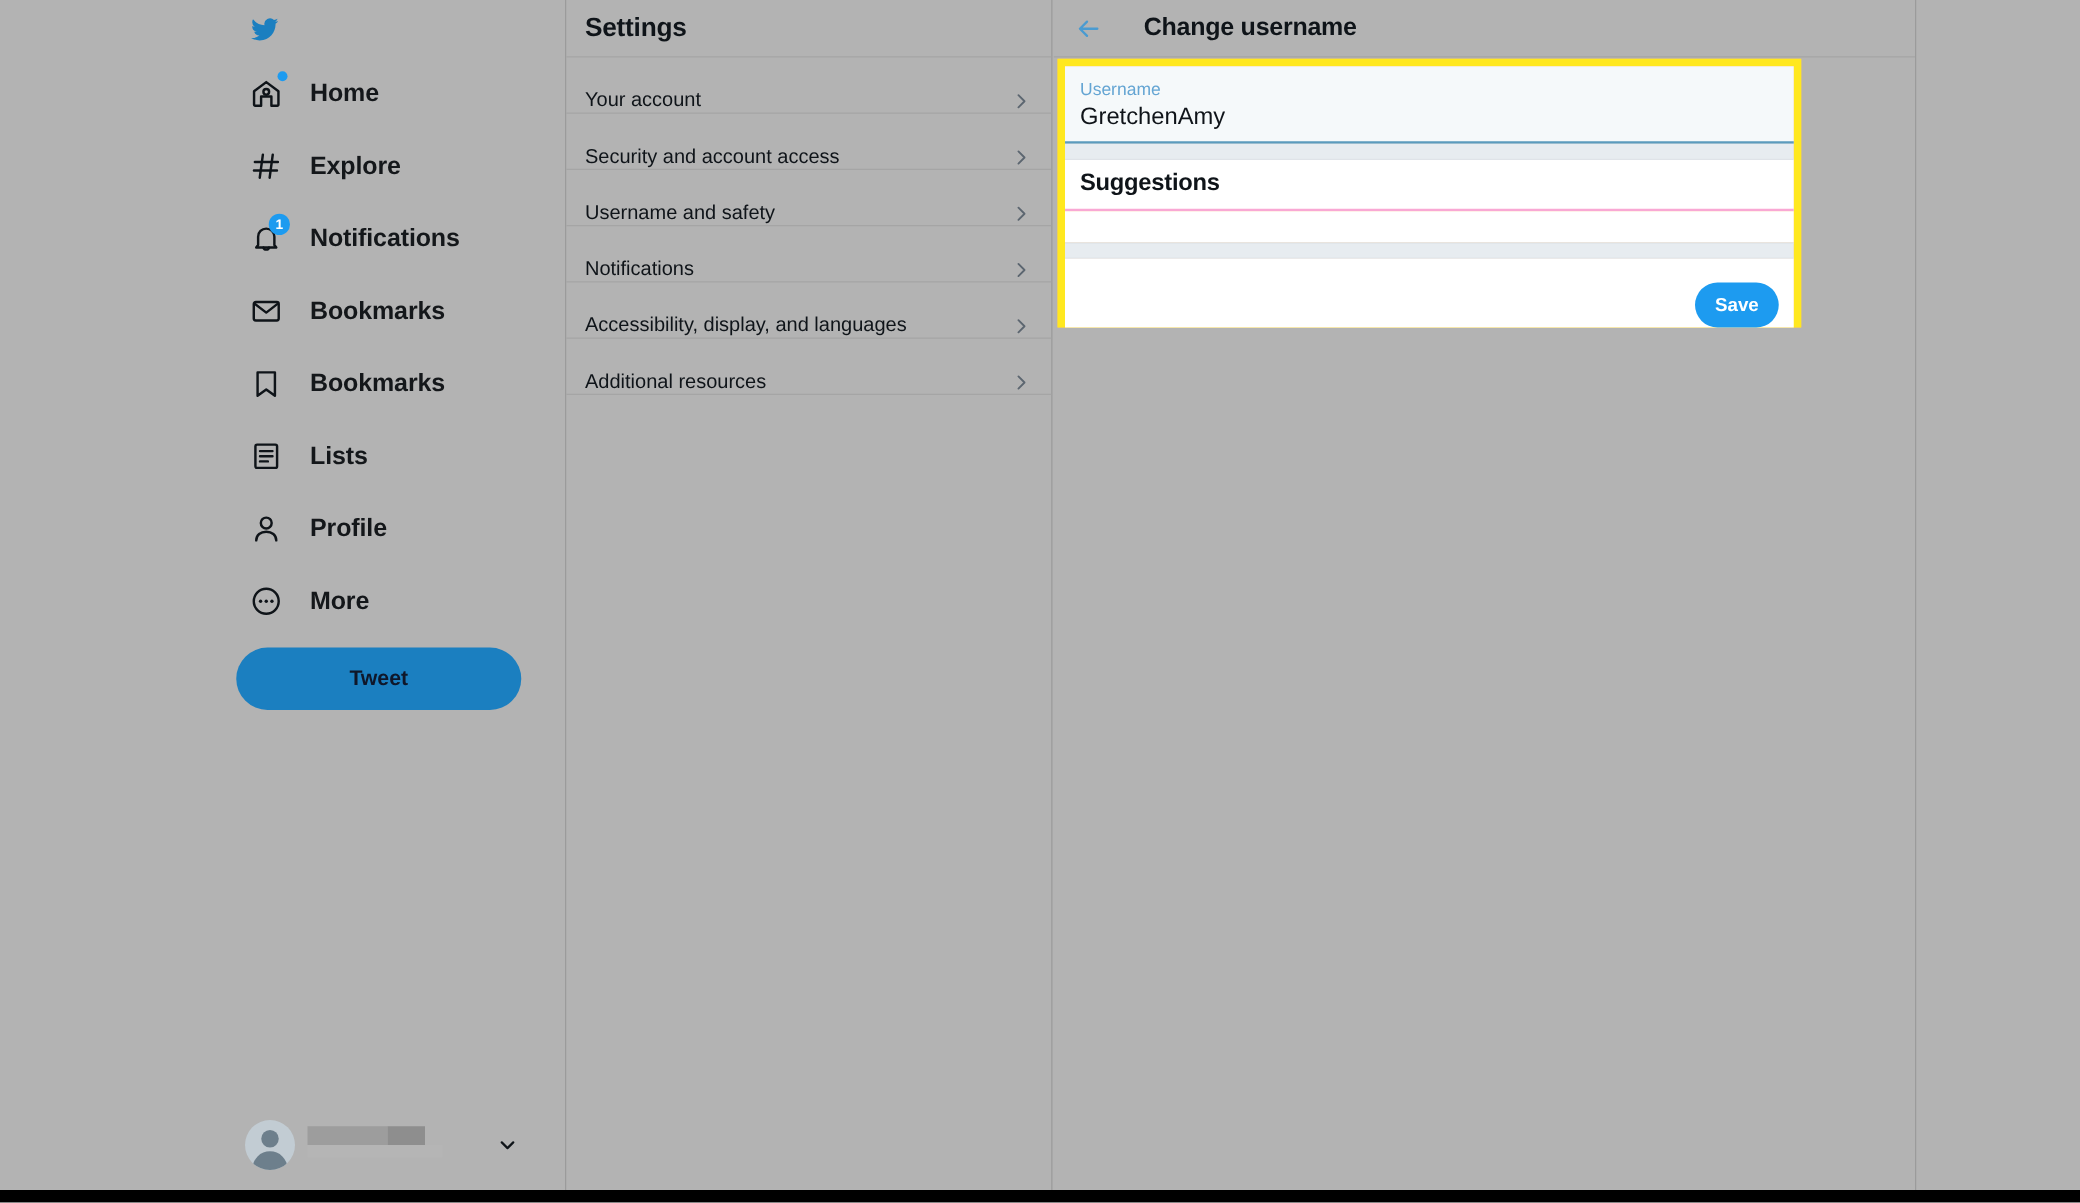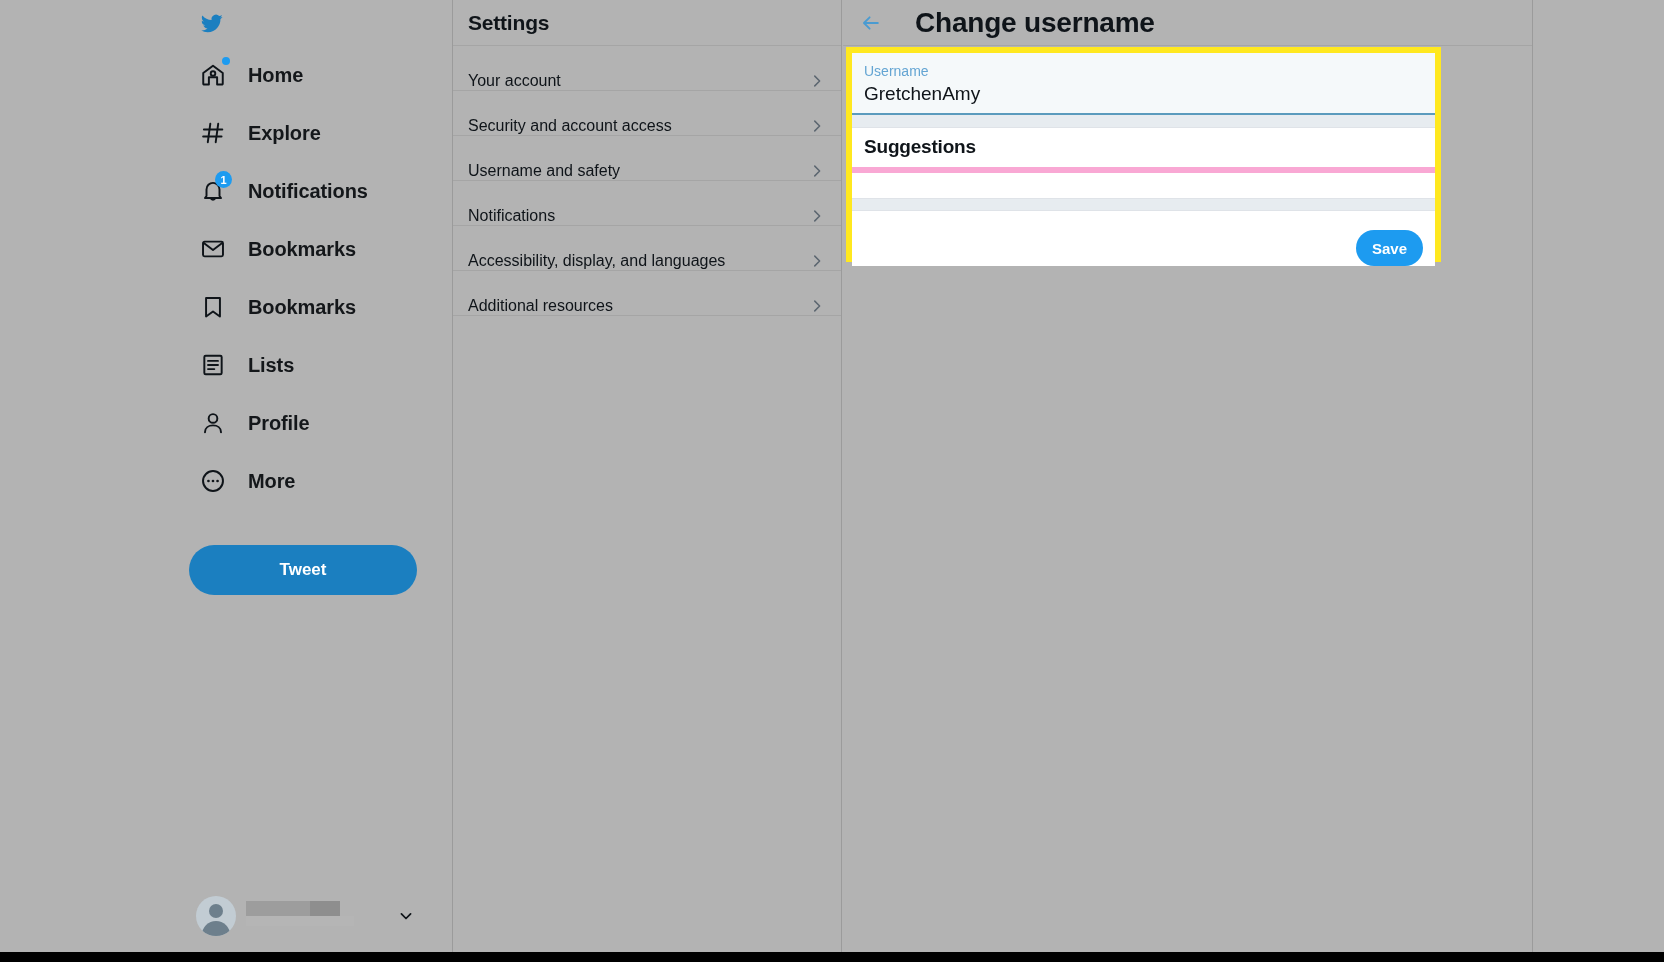--- a/index.html
+++ b/index.html
@@ -95,27 +95,27 @@
     font-size: 11px;
     font-weight: bold;
     display: flex;
     align-items: center;
     justify-content: center;
     box-sizing: border-box;
     padding: 0 4px;
   }
 
   .tweet-button {
-    margin-top: 35px;
+    margin-top: 8px;
     margin-left: 1px;
     width: 228px;
     height: 50px;
     border-radius: 25px;
     background: #1b7fc0;
-    color: #ffffff;
+    color: #0f172a;
     font-size: 17px;
     font-weight: bold;
     display: flex;
     align-items: center;
     justify-content: center;
     border: none;
     cursor: pointer;
     font-family: "Liberation Sans", sans-serif;
   }
 
@@ -241,21 +241,21 @@
     border-bottom: 1px solid #a5a5a5;
   }
   .back-arrow {
     width: 22px;
     height: 22px;
     flex: none;
     cursor: pointer;
   }
   .right-title {
     margin-left: 33px;
-    font-size: 28px;
+    font-size: 20px;
     font-weight: bold;
     color: #0f1419;
     letter-spacing: -0.2px;
   }
 
   
   .highlight-box {
     position: absolute;
     left: 3px;
     top: 47px;
@@ -283,21 +283,21 @@
     line-height: 26px;
   }
   .spacer-strip {
     height: 12px;
     background: #e7ecf0;
     border-bottom: 1px solid #dfe3e8;
   }
   .suggestions-block {
     background: #fff;
     padding: 8px 12px 9px 12px;
-    border-bottom: 6px solid #f9a8d4;
+    border-bottom: 2px solid #f9a8d4;
   }
   .suggestions-title {
     font-size: 19px;
     font-weight: bold;
     color: #0f1419;
     letter-spacing: -0.2px;
   }
   .suggestions-empty {
     height: 25px;
     background: #ffffff;

